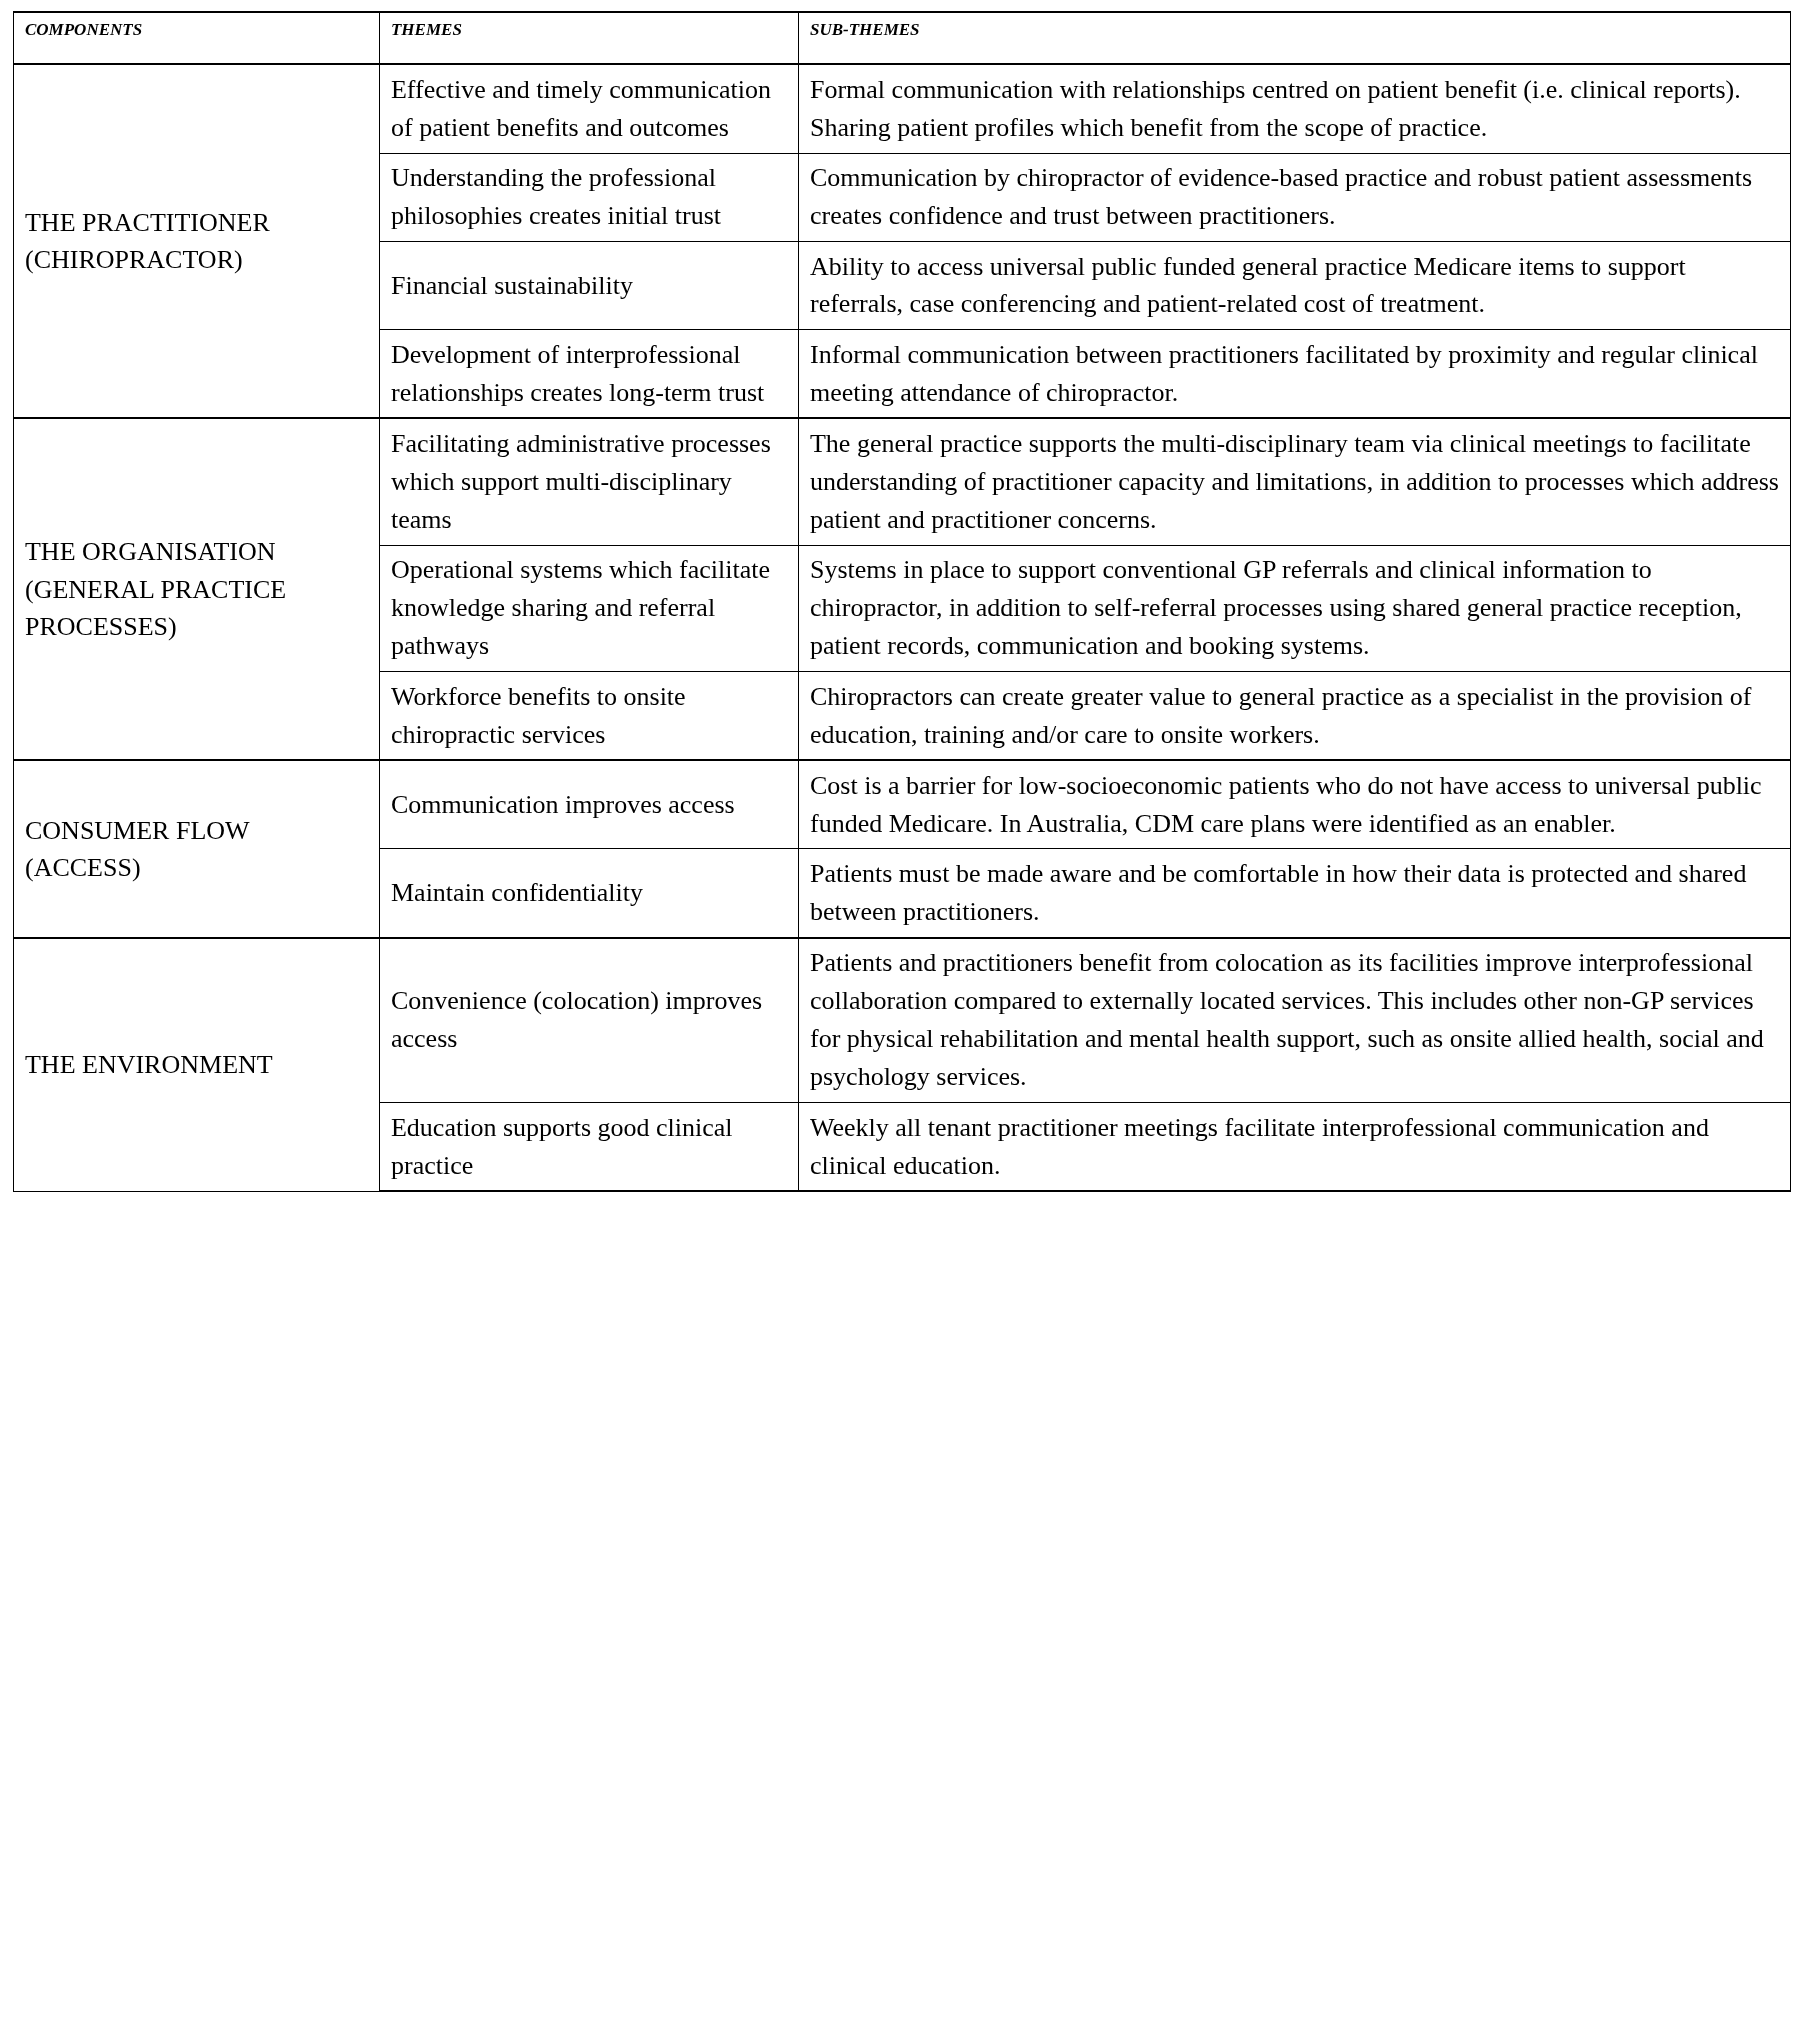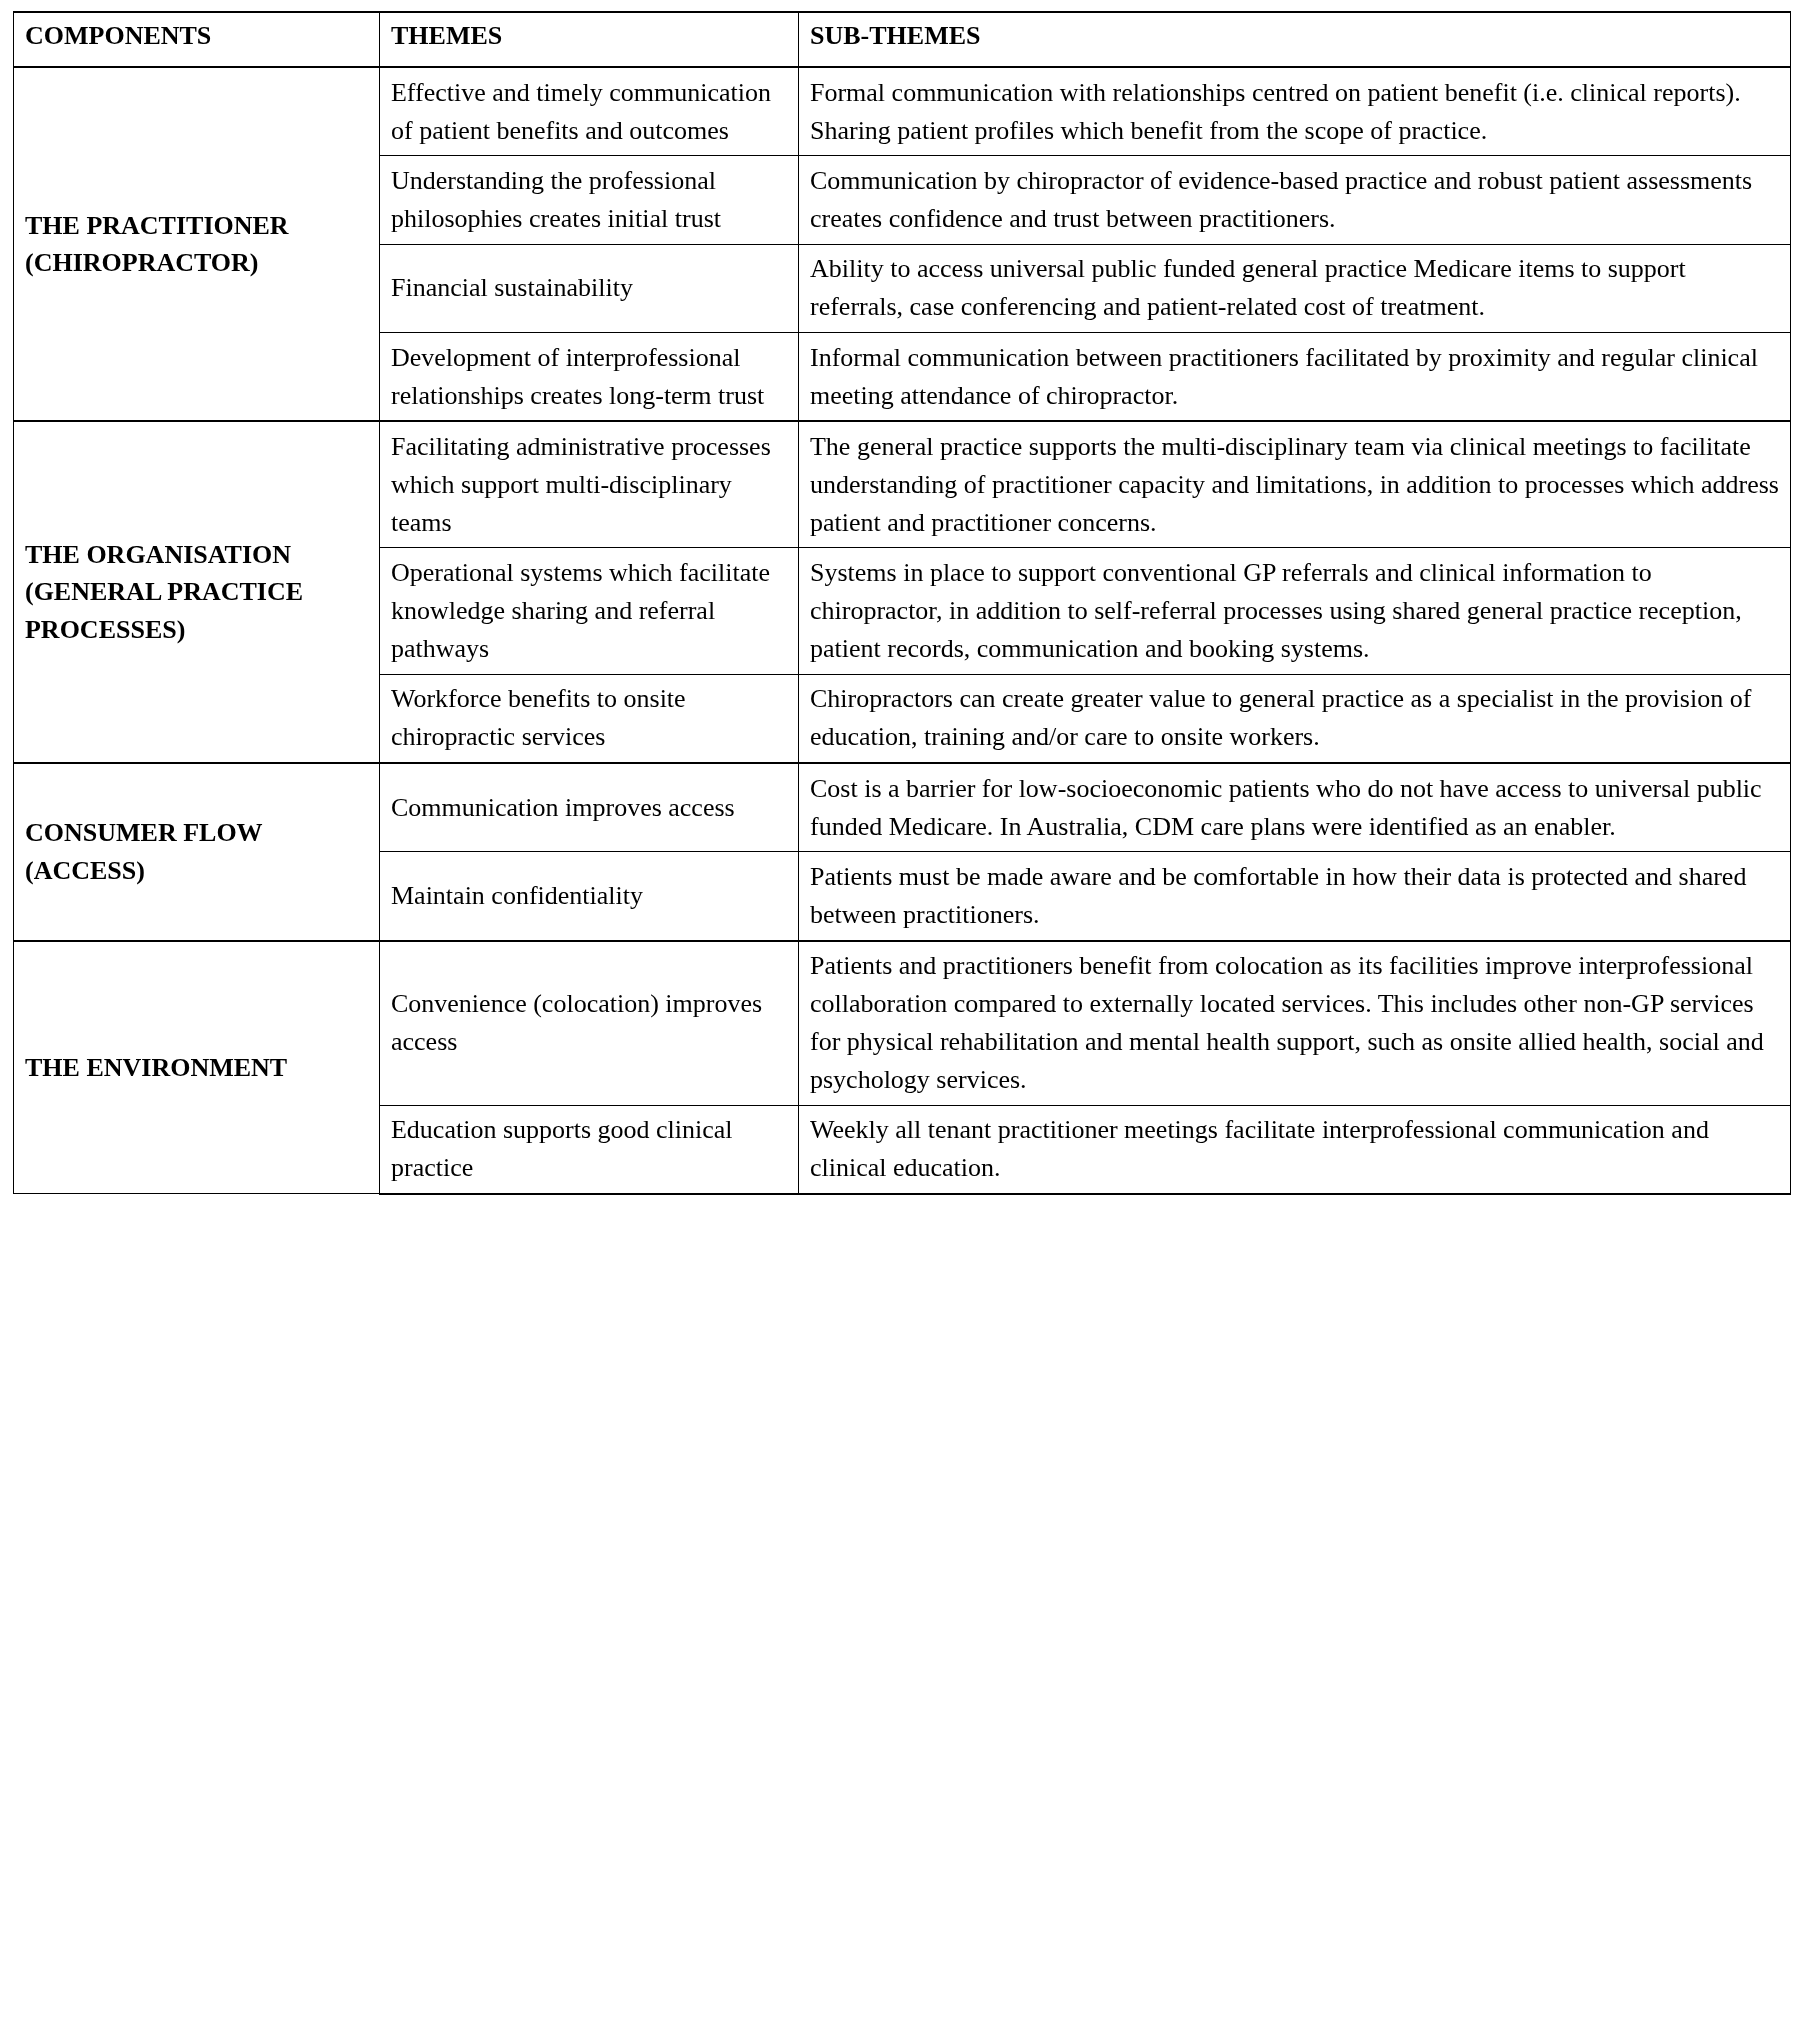--- a/index.html
+++ b/index.html
@@ -41,31 +41,32 @@
     box-sizing: border-box;
   }
   
   col.c-components { width: 366px; }
   col.c-themes     { width: 419px; }
   col.c-subthemes  { width: 992px; }
 
   
   tr.header-row th {
     font-weight: bold;
-    font-size: 26px;
+    font-size: 17px;
     line-height: 1.2;
     padding-top: 6.5px;
-    padding-bottom: 15px;
+    padding-bottom: 23px;
     vertical-align: middle;
     border-top: 2.8px solid #000000;
     border-bottom: 2.8px solid #000000;
+    font-style: italic;
   }
   
   td.component-cell {
-    font-weight: bold;
+    font-weight: normal;
     vertical-align: middle;
     border-right-width: 1.6px;
   }
   td.component-cell .comp-text {
     display: block;
     line-height: 1.44;
   }
   
   td.theme-cell {
     vertical-align: middle;

